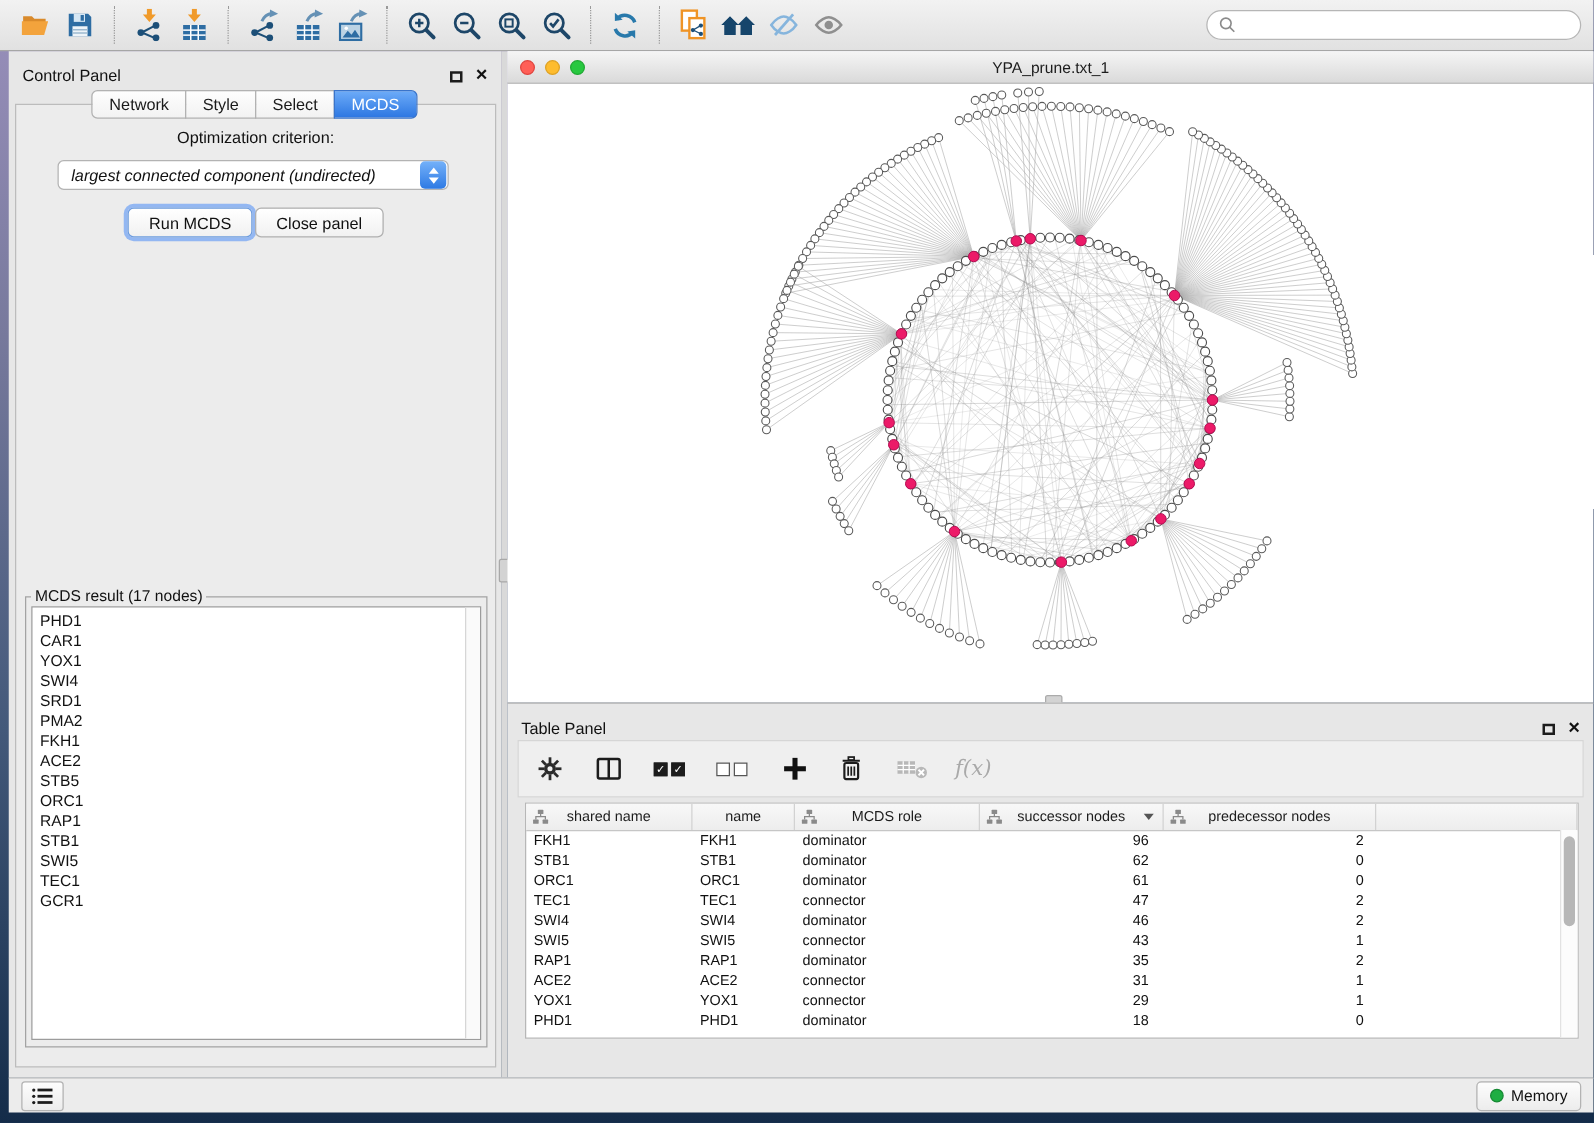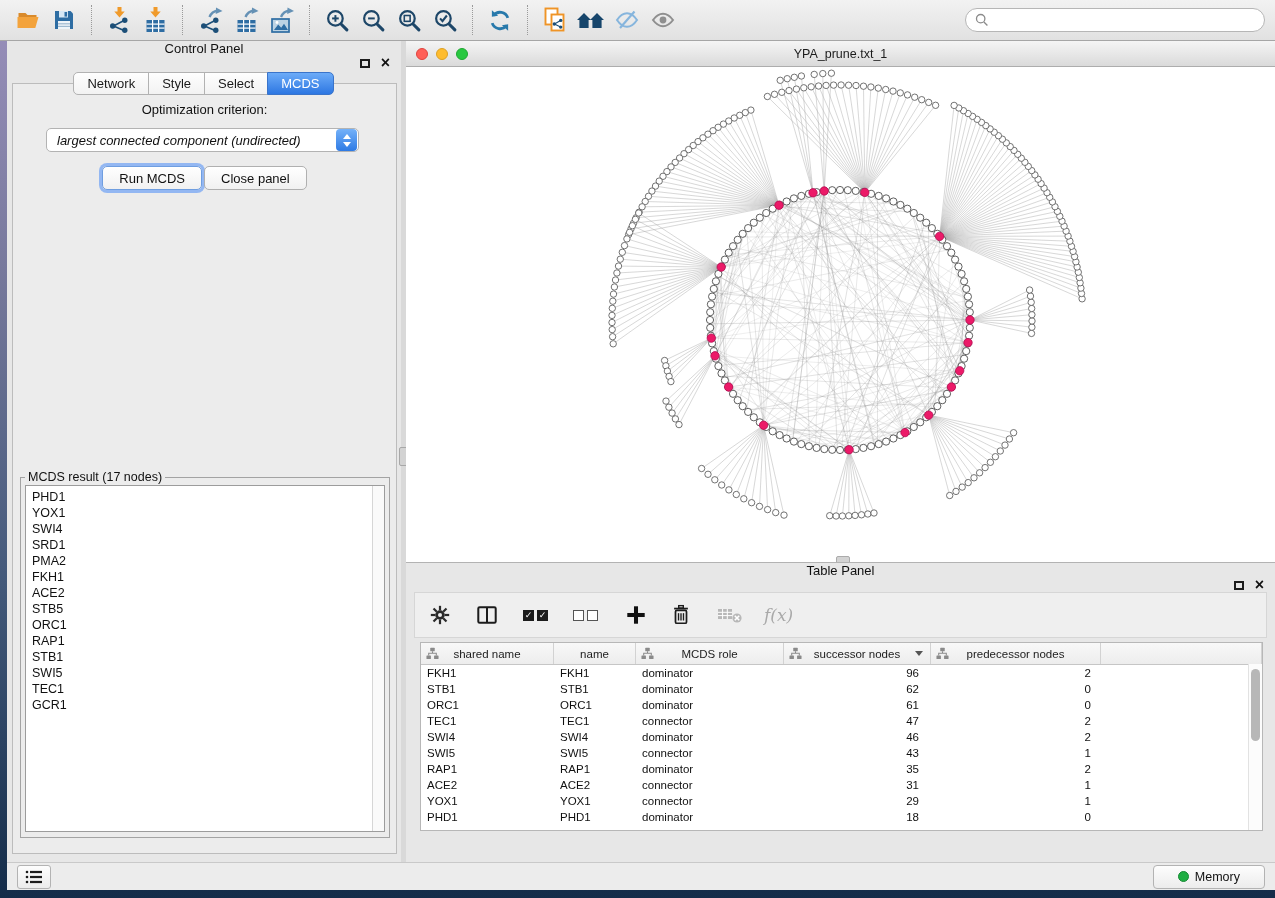--- a/index.html
+++ b/index.html
@@ -12,21 +12,21 @@
            background:linear-gradient(#f2f2f2,#e1e1e1);border-bottom:1px solid #a6a6a6;
            display:flex;align-items:center;padding:0 10px;}
   .tbtn{width:36px;height:32px;display:flex;align-items:center;justify-content:center;flex:0 0 auto;}
   .tsep{width:0;height:30px;border-left:1px dotted #9a9a9a;margin:0 9px;flex:0 0 auto;}
   .search{margin-left:auto;width:300px;height:24px;background:#fff;border:1px solid #b6b6b6;
           border-radius:13px;display:flex;align-items:center;padding:0 9px;box-sizing:border-box;}
   .search input{border:none;outline:none;background:transparent;flex:1;font-size:12px;
           font-family:"Liberation Sans","DejaVu Sans",sans-serif;margin-left:6px;}
 
   
-  .panel-head{display:flex;align-items:center;padding:0 11px;height:27px;flex-direction:column;}
+  .panel-head{display:flex;align-items:flex-end;padding:0 11px;height:27px;}
   .panel-title{font-size:13px;color:#111;}
   .win-btns{margin-left:auto;display:flex;align-items:center;gap:11px;}
   .float-btn{width:10px;height:9px;border:2px solid #1c1c1c;box-sizing:border-box;}
   .close-btn{font-size:16px;font-weight:bold;color:#111;line-height:14px;}
 
   
   .control-panel{position:absolute;left:7px;top:41px;width:394px;height:821px;background:#e7e7e7;}
   .cp-tabs{position:absolute;left:0;right:0;top:31px;display:flex;justify-content:center;z-index:3;}
   .mtab{padding:3px 13px;font-size:13px;color:#1a1a1a;background:linear-gradient(#fefefe,#f2f2f2);
         border:1px solid #b2b2b2;margin-left:-1px;cursor:default;}
@@ -104,21 +104,21 @@
   .seg:last-child{border-radius:0 5px 5px 0;}
   .seg.active{background:linear-gradient(#68a9f8,#2c78e2);border-color:#3a74ca;color:#fff;}
 
   
   .status-bar{position:absolute;left:7px;top:862px;width:1268px;height:28px;background:#ececec;
         border-top:1px solid #c9c9c9;display:flex;align-items:center;padding:0 10px;box-sizing:border-box;}
   .list-btn{width:32px;height:22px;border:1px solid #b3b3b3;border-radius:3px;
         background:linear-gradient(#fdfdfd,#ececec);display:flex;align-items:center;justify-content:center;}
   .memory-btn{margin-left:auto;height:22px;border:1px solid #b3b3b3;border-radius:4px;
         background:linear-gradient(#fdfdfd,#ececec);display:flex;align-items:center;gap:6px;
-        padding:0 24px;font-size:12.5px;color:#111;}
+        padding:0 10px;font-size:12.5px;color:#111;}
   .mem-dot{width:11px;height:11px;border-radius:50%;background:#1fae43;border:1px solid #168a34;box-sizing:border-box;}
 </style>
 </head>
 <body>
 
 <div id="app">
 
   <div class="toolbar">
     <span class="tbtn">
       <svg width="25" height="24" viewBox="0 0 24 24">
@@ -298,20 +298,21 @@
       </div>
       <div class="cp-buttons">
         <button class="mac-btn focused">Run MCDS</button>
         <button class="mac-btn">Close panel</button>
       </div>
       <fieldset class="result-fieldset">
         <legend>MCDS result (17 nodes)</legend>
         <div class="mcds-list">
           <div class="mcds-track"></div>
         <div class="mcds-item">PHD1</div>
+            <div class="mcds-item">CAR1</div>
             <div class="mcds-item">YOX1</div>
             <div class="mcds-item">SWI4</div>
             <div class="mcds-item">SRD1</div>
             <div class="mcds-item">PMA2</div>
             <div class="mcds-item">FKH1</div>
             <div class="mcds-item">ACE2</div>
             <div class="mcds-item">STB5</div>
             <div class="mcds-item">ORC1</div>
             <div class="mcds-item">RAP1</div>
             <div class="mcds-item">STB1</div>

